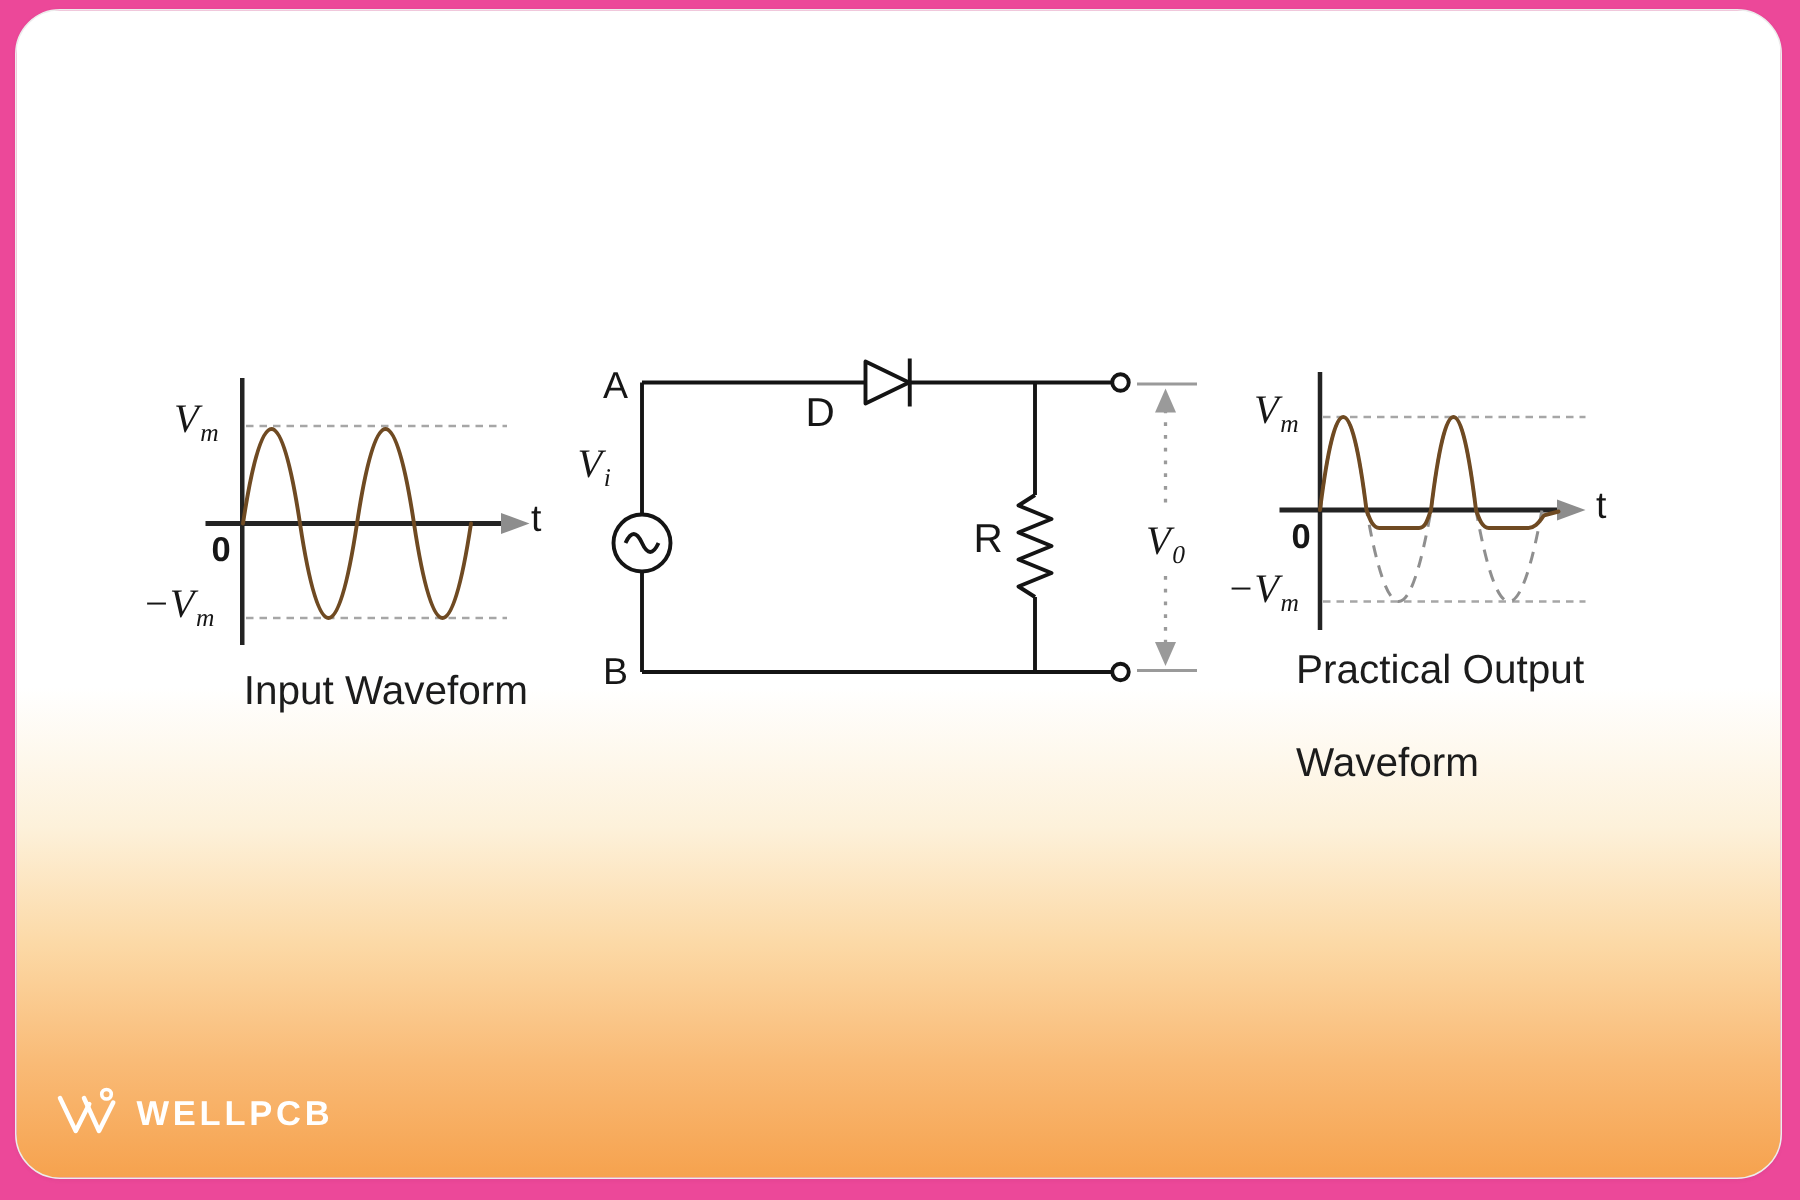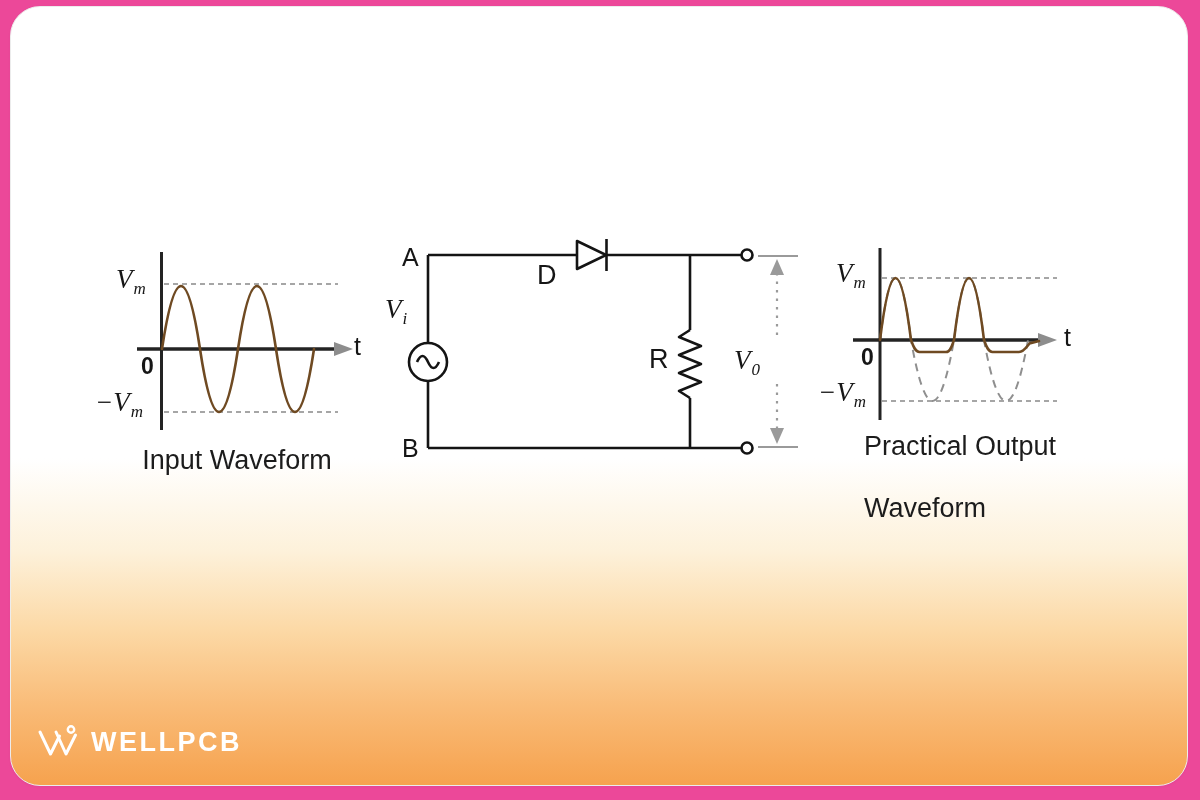--- a/index.html
+++ b/index.html
@@ -17,24 +17,24 @@
   .idealdash{stroke:#8f8f8f;stroke-width:2;fill:none;stroke-dasharray:8 6;}
   .ckt{stroke:var(--circuit-black,#141414);fill:none;stroke-width:2.6;stroke-linejoin:round;}
   .grayline{stroke:#9a9a9a;fill:none;}
   .garrow{fill:#9a9a9a;stroke:none;}
   .lbl{position:absolute;color:#161616;white-space:nowrap;}
   .mlabel{font-family:"Liberation Serif",serif;font-style:italic;font-size:27px;}
   .mlabel sub{font-size:17px;vertical-align:-6px;margin-left:1px;}
   .slabel{font-family:"Liberation Sans",sans-serif;font-size:25px;}
   .zero{font-weight:bold;font-size:23px;}
   .caption{font-family:"Liberation Sans",sans-serif;font-size:27px;color:#1c1c1c;}
-  .center{text-align:center;}
+  .center{text-align:right;}
   .logo{position:absolute;left:36px;top:722px;display:flex;align-items:center;gap:9px;}
   .logo-text{color:#ffffff;font-family:"Liberation Sans",sans-serif;font-weight:bold;
-             font-size:27px;letter-spacing:2.5px;}
+             font-size:23px;letter-spacing:2.5px;}
 </style>
 </head>
 <body>
 
 <div class="page">
   <div class="card"></div>
 
   <svg class="canvas" width="1200" height="800" viewBox="0 0 1200 800">
 
     <g>
@@ -84,21 +84,21 @@
   <div class="lbl slabel zero" style="left:141px;top:353px;">0</div>
   <div class="lbl mlabel" style="left:95px;top:387px;"><span>−V</span><sub>m</sub></div>
   <div class="lbl slabel" style="left:354px;top:332px;">t</div>
   <div class="lbl caption center" style="left:122px;top:445px;width:230px;">Input Waveform</div>
 
   <div class="lbl slabel" style="left:402px;top:243px;">A</div>
   <div class="lbl slabel" style="left:402px;top:434px;">B</div>
   <div class="lbl mlabel" style="left:385px;top:294px;"><span>V</span><sub>i</sub></div>
   <div class="lbl slabel" style="left:537px;top:260px;font-size:27px;">D</div>
   <div class="lbl slabel" style="left:649px;top:344px;font-size:27px;">R</div>
-  <div class="lbl mlabel" style="left:734px;top:345px;"><span>V</span><sub>0</sub></div>
+  <div class="lbl mlabel" style="left:764px;top:345px;"><span>V</span><sub>0</sub></div>
 
   <div class="lbl mlabel" style="left:836px;top:258px;"><span>V</span><sub>m</sub></div>
   <div class="lbl slabel zero" style="left:861px;top:344px;">0</div>
   <div class="lbl mlabel" style="left:818px;top:377px;"><span>−V</span><sub>m</sub></div>
   <div class="lbl slabel" style="left:1064px;top:323px;">t</div>
   <div class="lbl caption" style="left:864px;top:431px;">Practical Output</div>
   <div class="lbl caption" style="left:864px;top:493px;">Waveform</div>
 
   <div class="logo">
     <svg width="46" height="40" viewBox="0 0 46 40">

